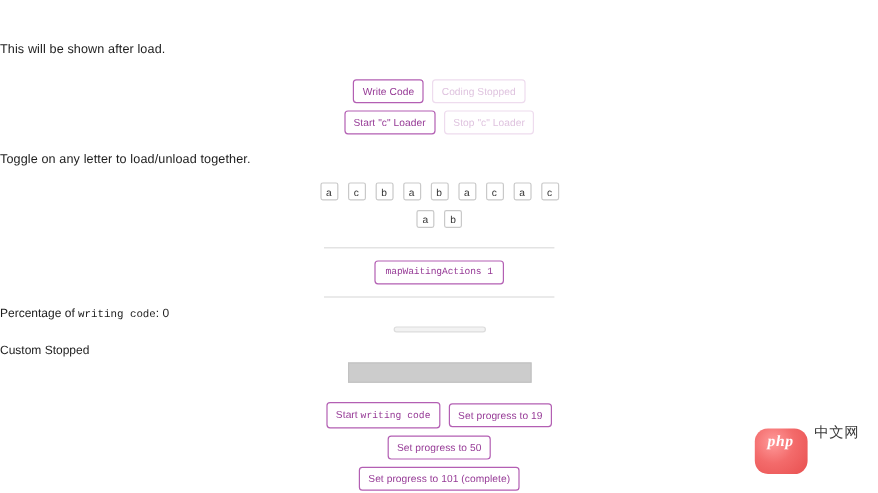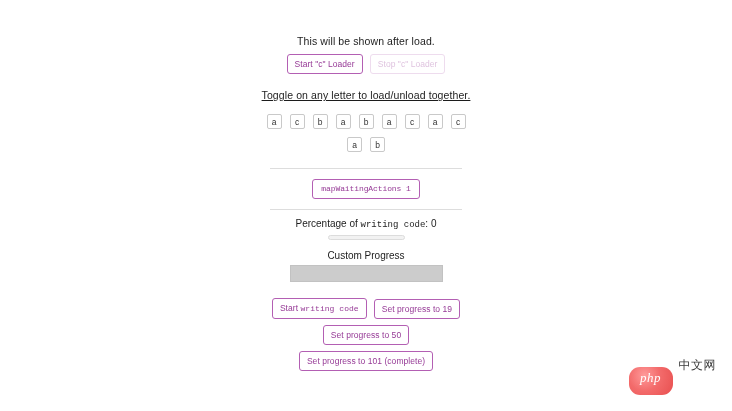--- a/index.html
+++ b/index.html
@@ -21,21 +21,20 @@
     width: 732px;
     height: 411px;
     position: relative;
     box-sizing: border-box;
     padding-top: 34px;
   }
 
   .load-text {
     font-size: 10.5px;
     color: #1c1c1c;
-    text-align: center;
     line-height: 14px;
     letter-spacing: 0.1px;
   }
 
   
   .btn-row {
     display: flex;
     justify-content: center;
     align-items: center;
     gap: 7px;
@@ -110,21 +109,21 @@
     height: 1px;
     background: #dddddd;
     border: 0;
     margin: 0 auto;
   }
 
   
   .prog-label {
     font-size: 10px;
     color: #1c1c1c;
-    text-align: center;
+    text-align: left;
   }
 
   .native-progress {
     width: 77px;
     height: 5px;
     margin: 5px auto 0 auto;
     background: #f2f2f2;
     border: 1px solid #dcdcdc;
     border-radius: 3px;
     box-sizing: border-box;
@@ -157,55 +156,59 @@
   .watermark {
     position: absolute;
     right: 16px;
     bottom: 16px;
     display: flex;
     align-items: center;
     gap: 6px;
   }
   .wm-badge {
     width: 44px;
-    height: 28px;
+    height: 38px;
     border-radius: 11px;
     background: radial-gradient(circle at 35% 30%, #ff9a9a 0%, #f36b6b 45%, #e84f4f 100%);
     color: #ffffff;
     font-family: "Liberation Serif", serif;
     font-style: italic;
-    font-weight: normal;
+    font-weight: bold;
     font-size: 13px;
     line-height: 22px;
     text-align: center;
     letter-spacing: 0.5px;
     margin-top: 32px;
   }
   .wm-text {
     font-family: "DejaVu Sans", sans-serif;
     font-size: 12px;
     color: #3a3a3a;
     letter-spacing: 0.5px;
   }
 
   .mt6  { margin-top: 6px; }
   .mt8  { margin-top: 8px; }
   .mt10 { margin-top: 10px; }
   .mt12 { margin-top: 12px; }
-  .mt14 { margin-top: 14px; text-decoration: underline; }
+  .mt14 { margin-top: 14px; }
   .mt16 { margin-top: 16px; }
   .mt18 { margin-top: 18px; }
 </style>
 </head>
 <body>
 
 <div class="page">
 
   <div class="load-text">This will be shown after load.</div>
 
+  <div class="btn-row mt18">
+    <button class="pbtn strong">Write Code</button>
+    <button class="pbtn disabled">Coding Stopped</button>
+  </div>
 
   <div class="btn-row mt6">
     <button class="pbtn strong">Start "c" Loader</button>
     <button class="pbtn disabled">Stop "c" Loader</button>
   </div>
 
   <div class="load-text mt14">Toggle on any letter to load/unload together.</div>
 
   <div class="letter-row mt12">
     <div class="letter">a</div>
@@ -233,21 +236,21 @@
   <hr class="rule mt10">
 
   <div class="prog-label mt8">
     <span>Percentage of </span><span class="codeword">writing code</span><span>: 0</span>
   </div>
 
   <div class="native-progress">
     <i style="width: 0%;"></i>
   </div>
 
-  <div class="prog-label mt10">Custom Progress</div>
+  <div class="prog-label mt10">Custom Stopped</div>
   <div class="custom-progress">
     <i style="width: 0%;"></i>
   </div>
 
   <div class="btn-row mt16">
     <button class="pbtn strong"><span>Start </span><span class="codeword" style="font-size:8px;">writing code</span></button>
     <button class="pbtn strong">Set progress to 19</button>
   </div>
 
   <div class="btn-row mt6">

